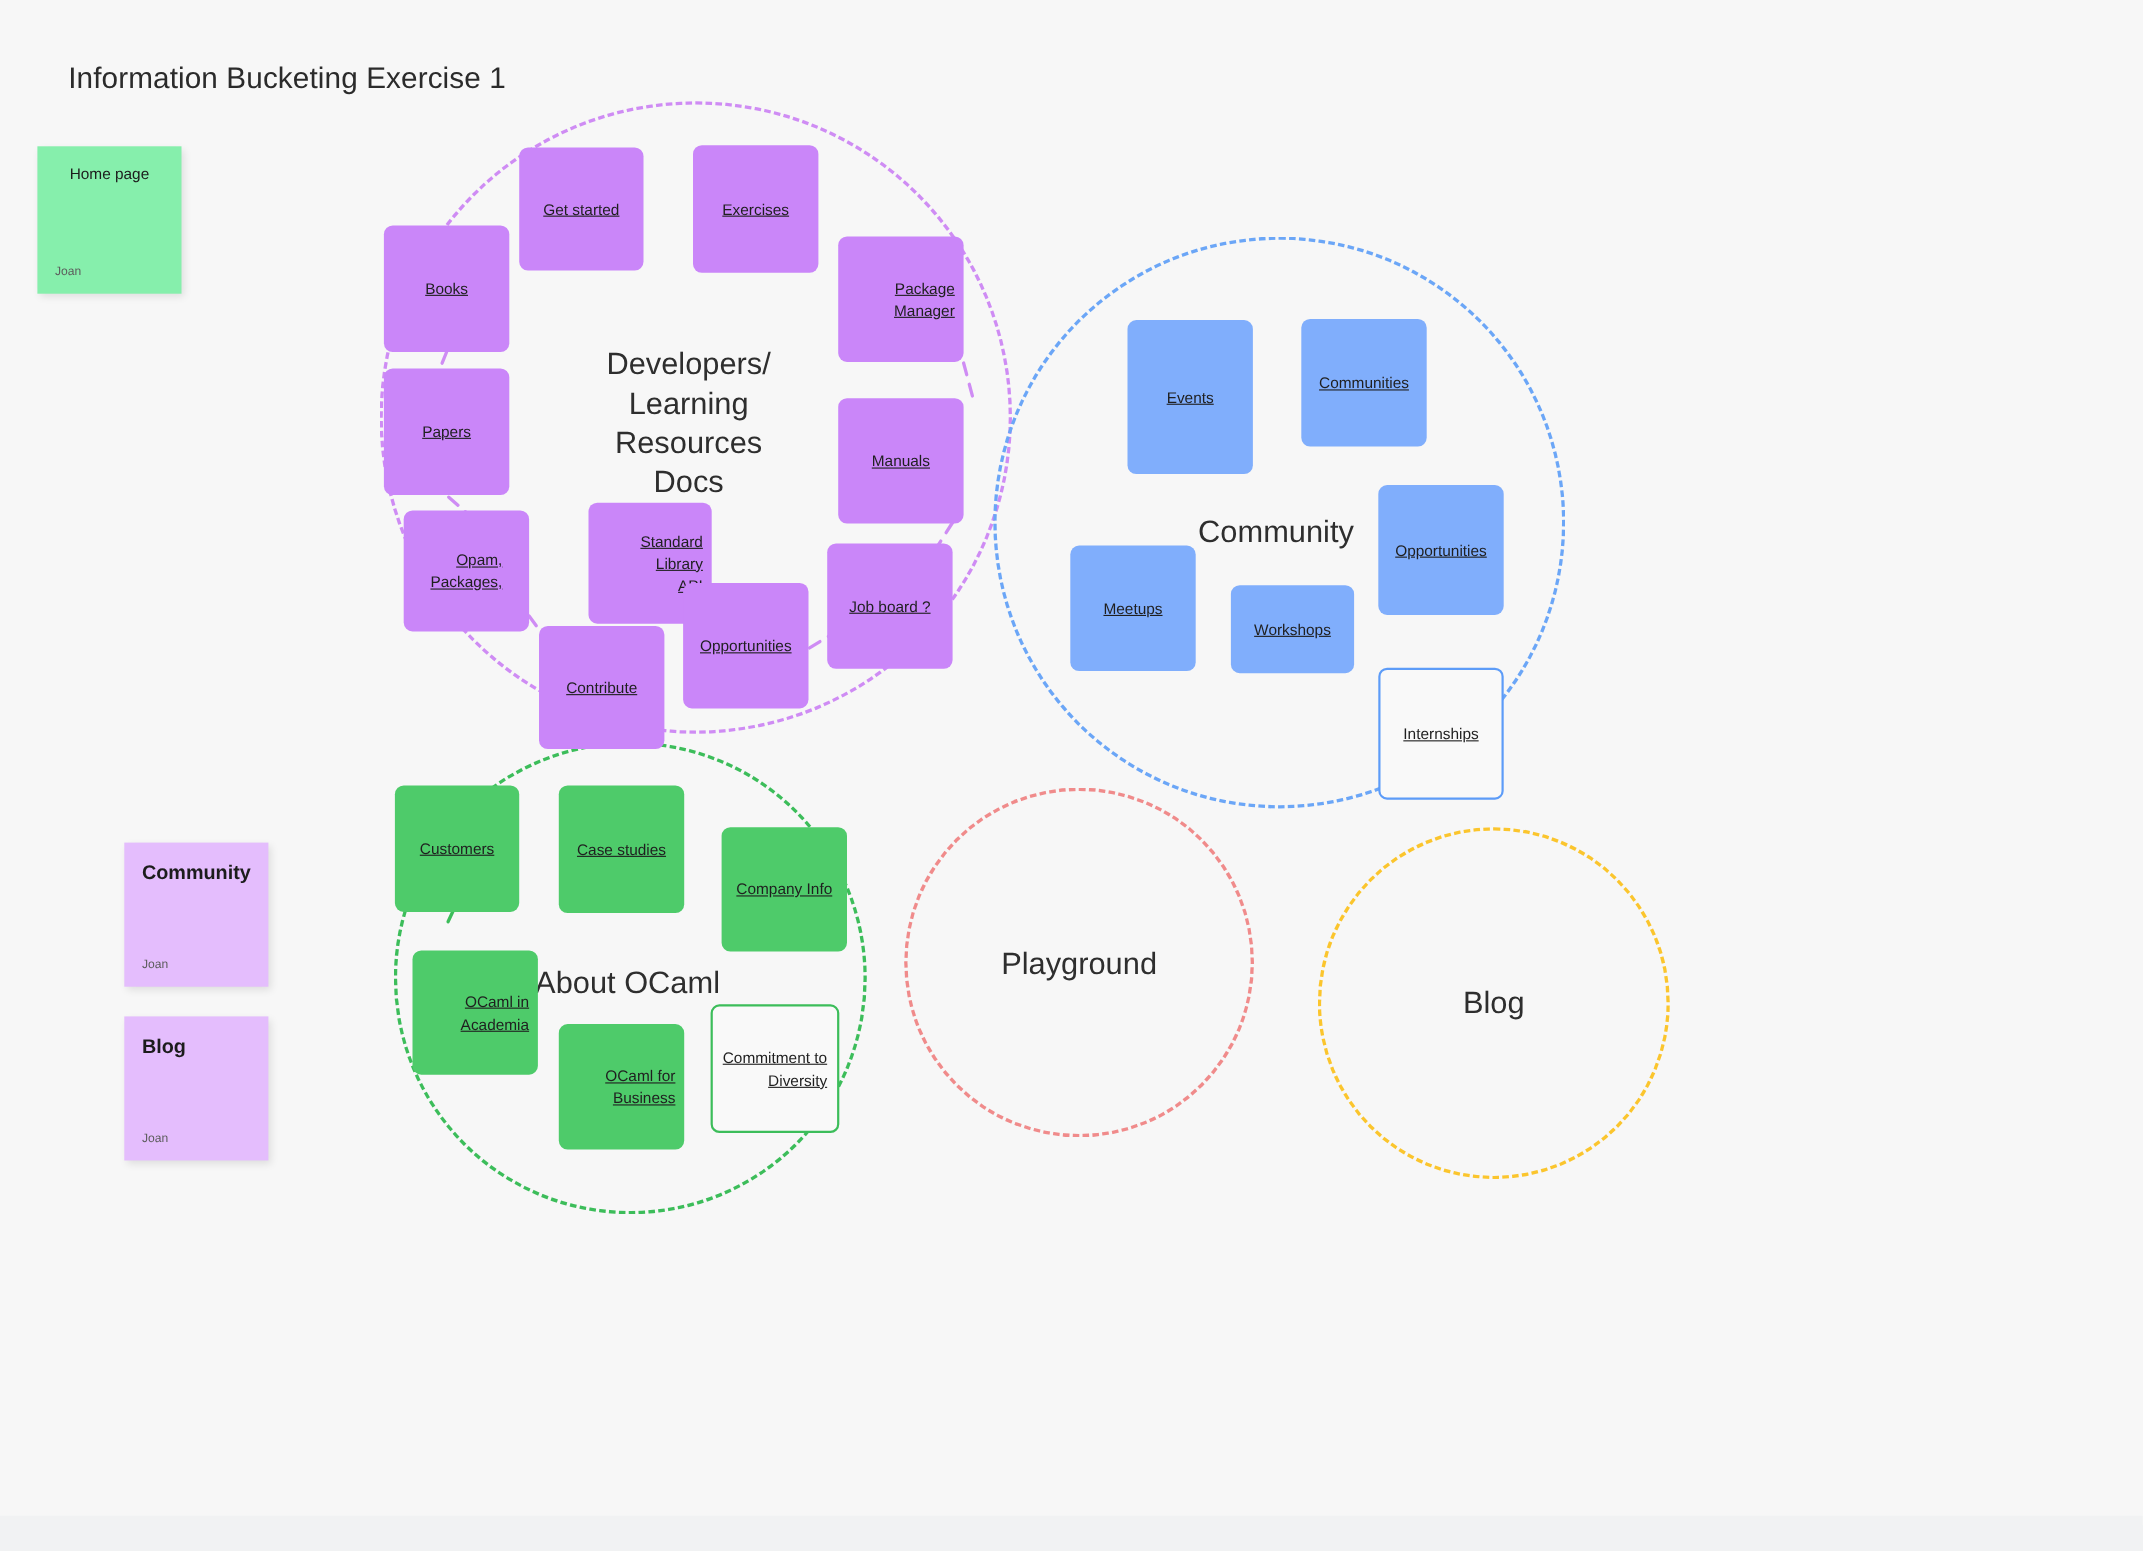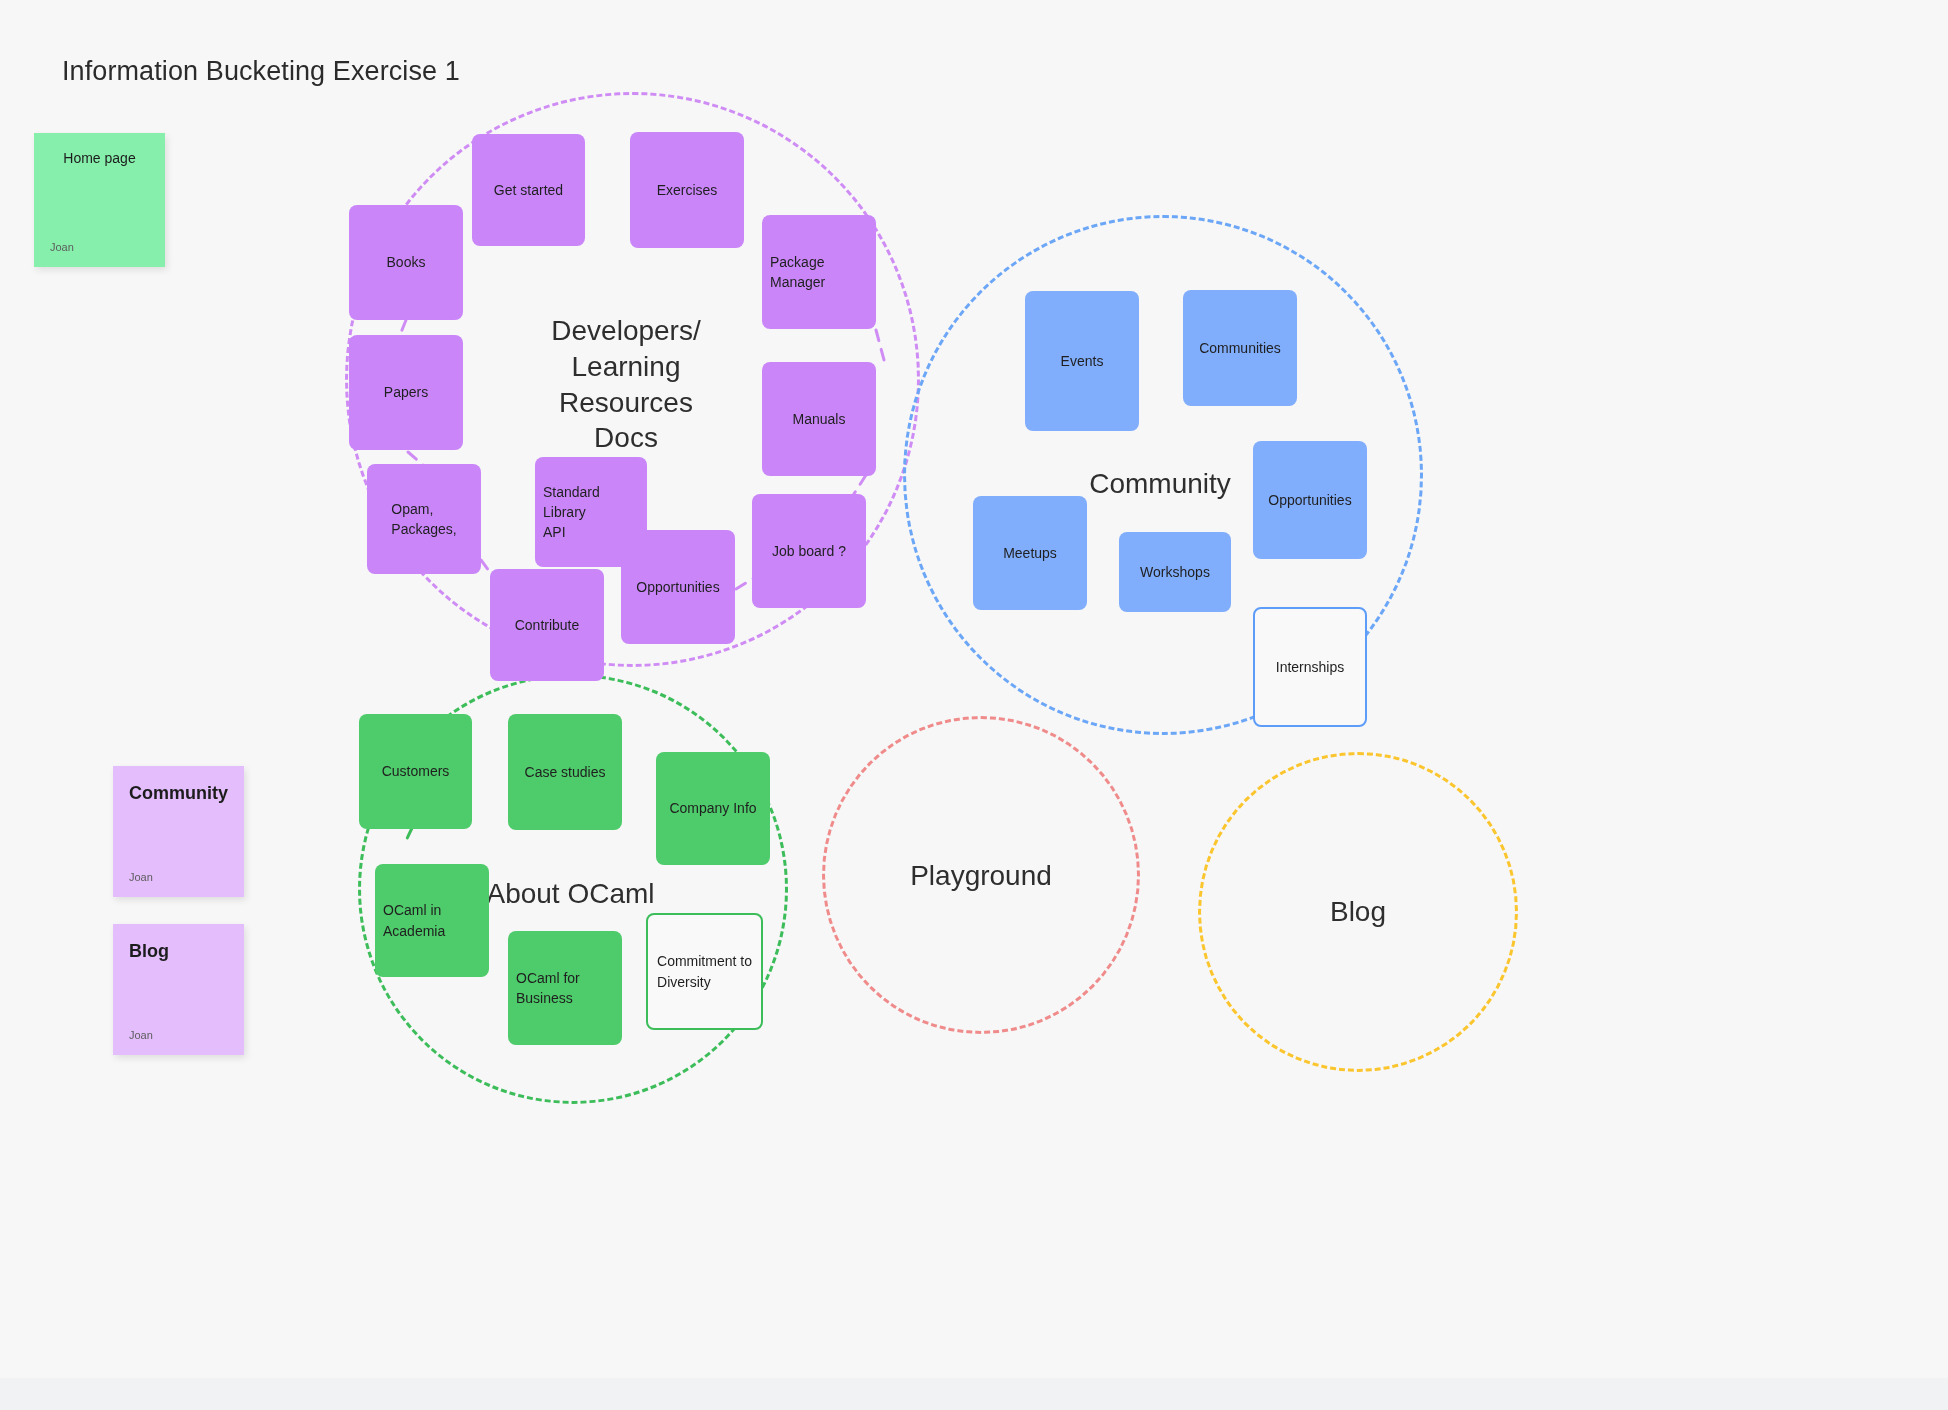--- a/index.html
+++ b/index.html
@@ -42,26 +42,27 @@
     white-space: pre-line;
   }
 
   
   .card {
     position: absolute;
     border-radius: 8px;
     display: flex;
     align-items: center;
     justify-content: center;
-    text-align: left;
+    text-align: right;
     font-size: 14px;
     color: #1f1f1f;
     line-height: 1.45;
     padding: 0 8px;
     white-space: pre-line;
+    text-decoration: underline;
   }
   .card.purple  { background: #ca86f9; }
   .card.blue    { background: #80aefc; }
   .card.green   { background: #4ecb6a; }
   .card.outline-blue  { background: #f9f9f9; border: 2px solid #5d9cf8; margin-top: 29px; }
   .card.outline-green { background: #f9f9f9; border: 2px solid #3cbd5a; }
 
   
   .sticky {
     position: absolute;

